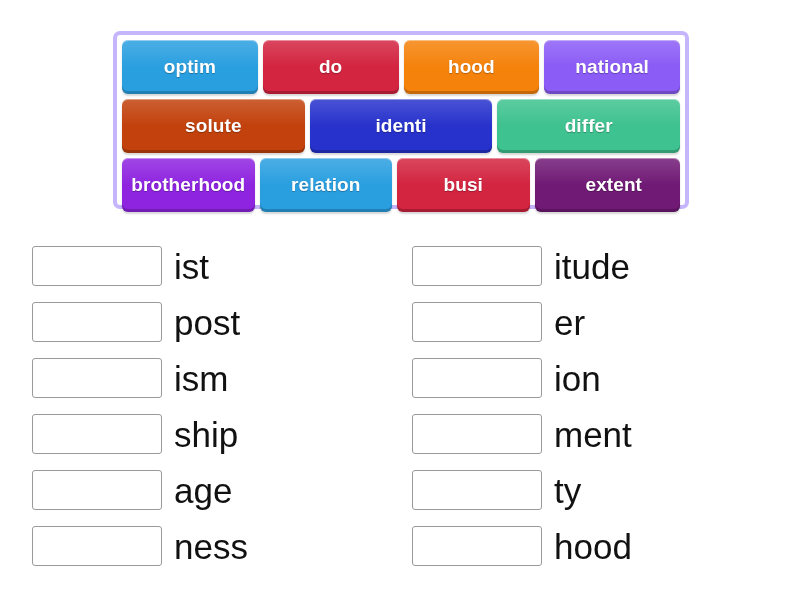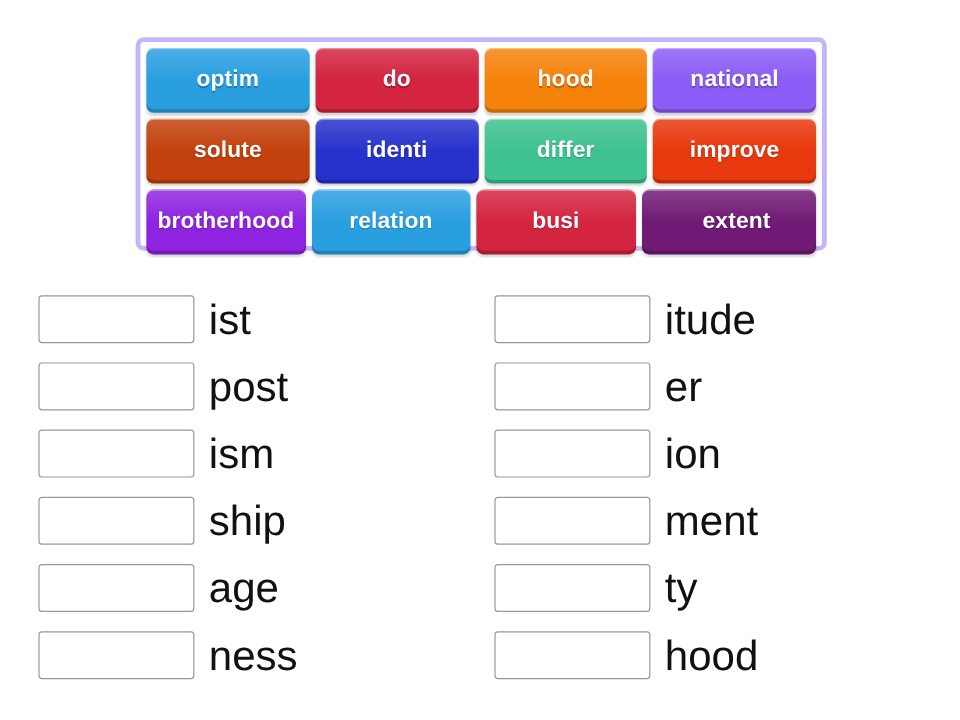--- a/index.html
+++ b/index.html
@@ -128,23 +128,20 @@
   <div class="bank-row">
     <div class="tile" style="background: #c2410c;">
       <span class="tile-label">solute</span>
     </div>
     <div class="tile" style="background: rgb(39, 50, 204); align-items: center;">
       <span class="tile-label">identi</span>
     </div>
     <div class="tile" style="background: rgb(62, 194, 143);">
       <span class="tile-label">differ</span>
     </div>
-    <div class="tile" style="background: rgb(232, 56, 13);">
-      <span class="tile-label">improve</span>
-    </div>
   </div>
 
   <div class="bank-row">
     <div class="tile" style="background: rgb(142, 36, 224);">
       <span class="tile-label">brotherhood</span>
     </div>
     <div class="tile" style="background: rgb(42, 159, 224);">
       <span class="tile-label">relation</span>
     </div>
     <div class="tile" style="background: rgb(211, 36, 64);">

